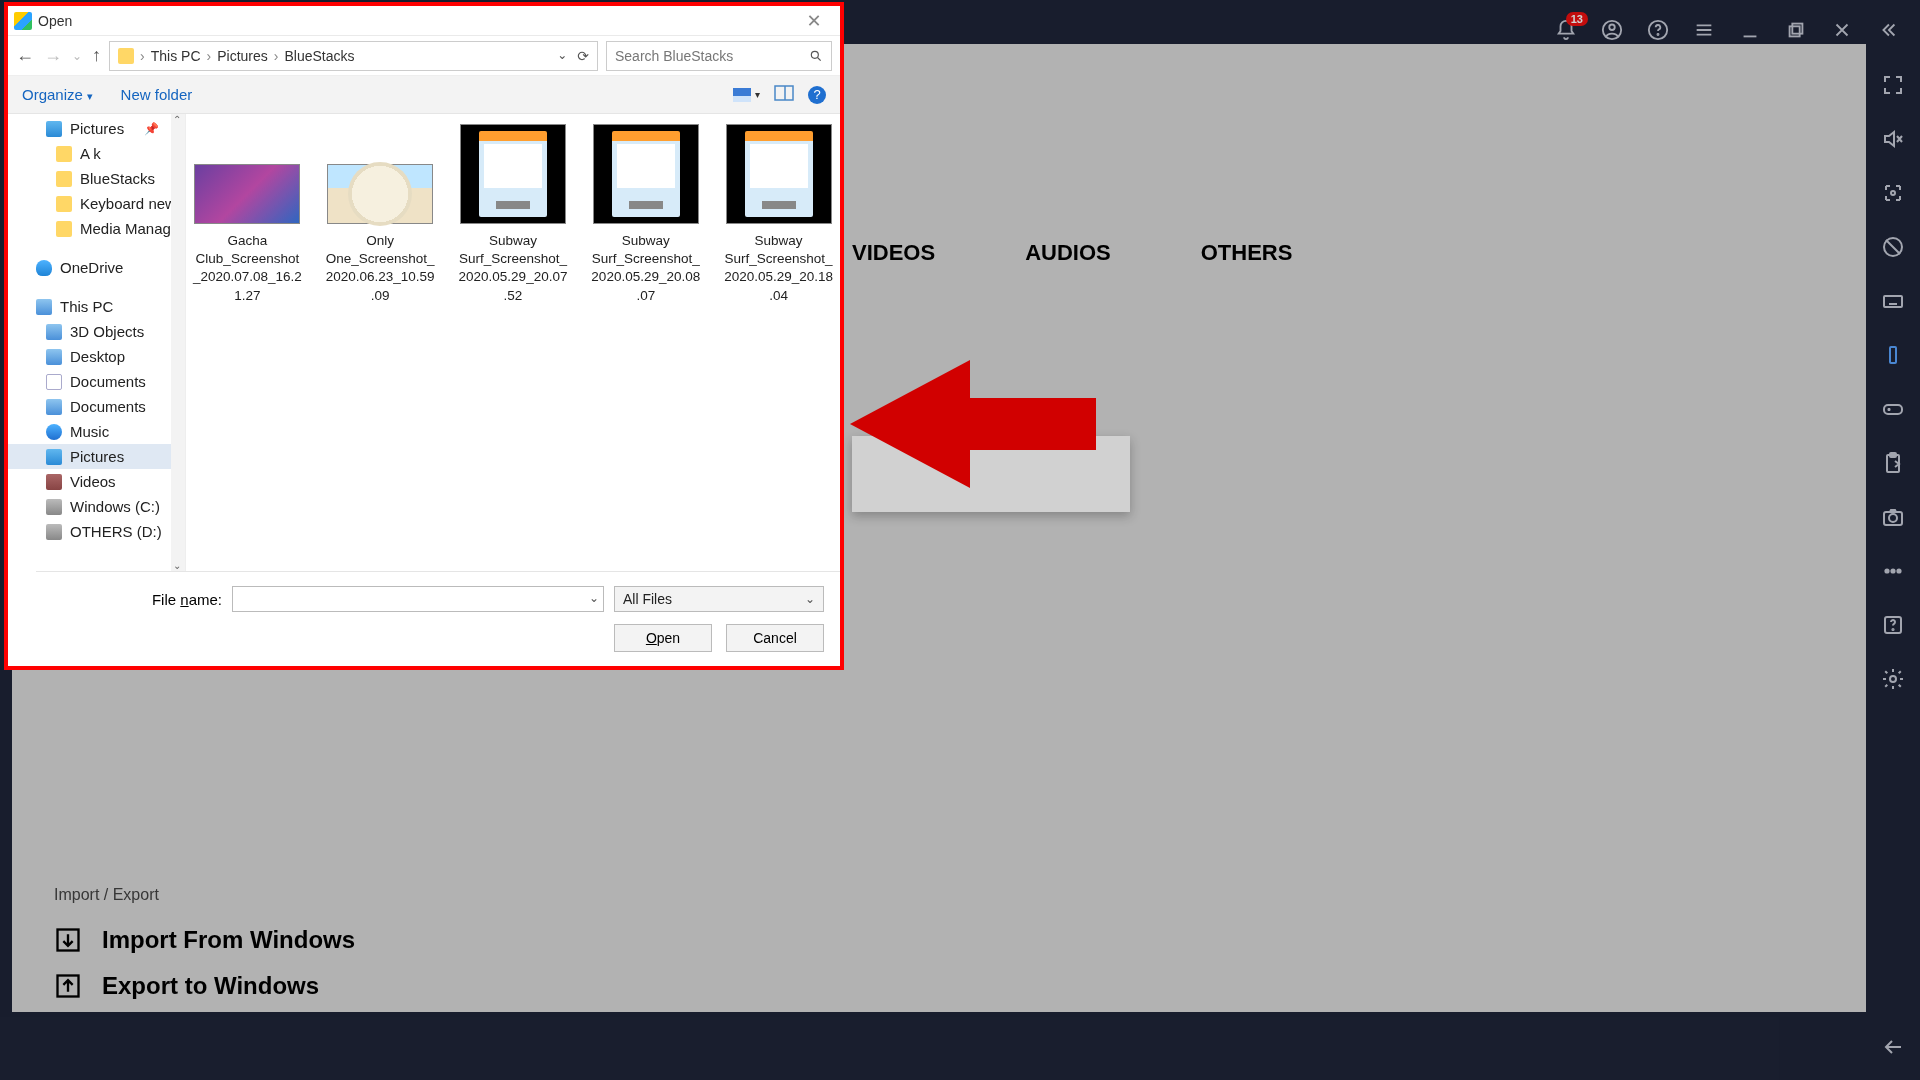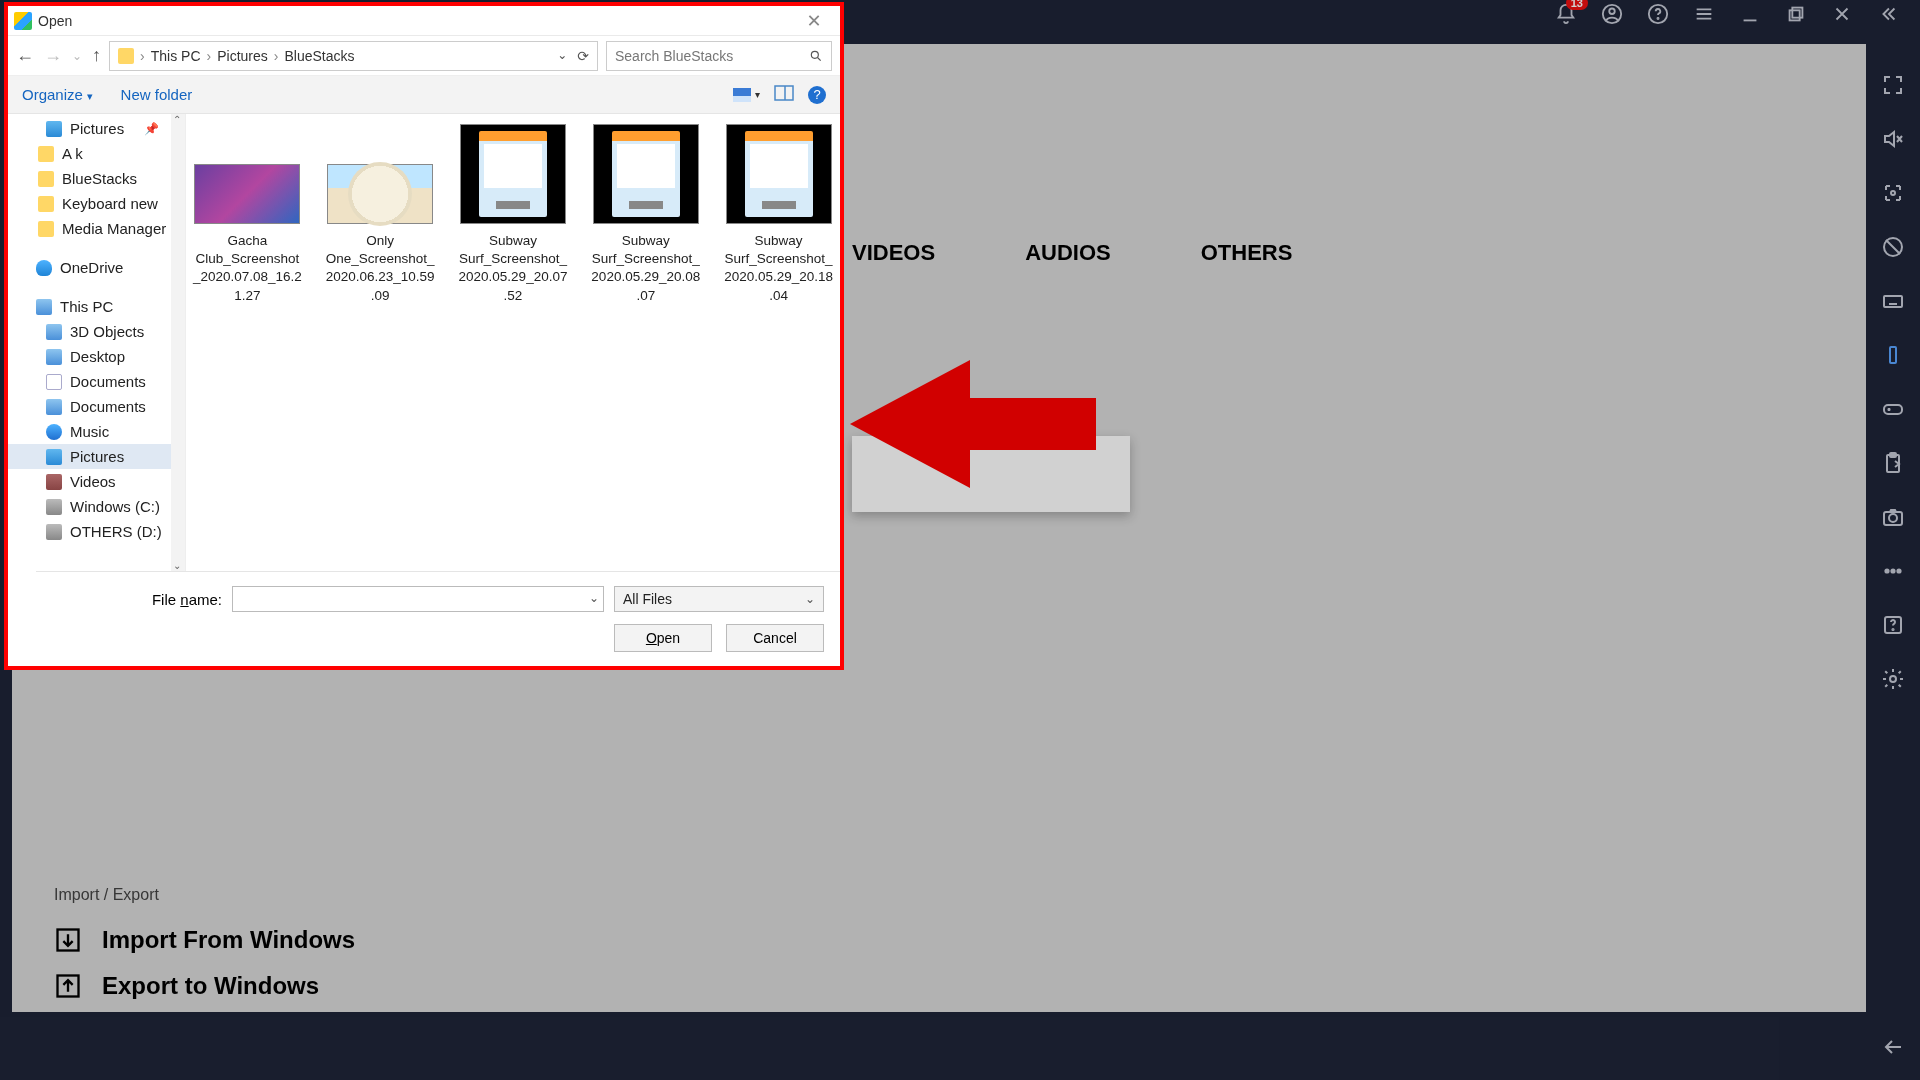--- a/index.html
+++ b/index.html
@@ -6,21 +6,21 @@
   html, body { width: 1920px; height: 1080px; overflow: hidden; background: #000; }
 
   
   .app {
     position: absolute; inset: 0; background: #1e2438;
   }
   .app::after{
     content:""; position:absolute; inset:0; background:rgba(0,0,0,.18); pointer-events:none;
   }
   .app-titlebar {
-    height: 44px; background: #1e2438; display:flex; align-items:flex-start;
+    height: 44px; background: #1e2438; display:flex; align-items:flex-end;
     justify-content:flex-end; gap:18px; padding:0 18px; color:#c6cad6;
   }
   .tb-icon { width:28px; height:28px; display:flex; align-items:center; justify-content:center; cursor:pointer; position:relative; }
   .tb-icon svg { width:22px; height:22px; stroke:#c6cad6; fill:none; stroke-width:2; }
   .bell-badge {
     position:absolute; top:-4px; right:-8px; background:#e11; color:#fff;
     font-size:11px; font-weight:700; border-radius:10px; padding:1px 5px;
   }
   .app-body {
     position:absolute; top:44px; bottom:68px; left:12px; right:54px; background:#d9d9d9;
@@ -97,21 +97,21 @@
 
   .dlg-body { flex:1; display:flex; min-height:0; }
   .nav-pane {
     width:178px; border-right:1px solid #eee; position:relative; font-size:15px; color:#222;
     padding-top:2px; overflow:hidden;
   }
   .nav-pane .scroll-stub { position:absolute; right:0; top:0; bottom:0; width:14px; background:#f3f3f3;}
   .nav-pane .scroll-stub::before { content:"⌃"; position:absolute; top:0; left:2px; font-size:10px; color:#666;}
   .nav-pane .scroll-stub::after  { content:"⌄"; position:absolute; bottom:0; left:2px; font-size:10px; color:#666;}
   .np-item { display:flex; align-items:center; gap:8px; padding:4px 10px 4px 38px; cursor:pointer; white-space:nowrap;}
-  .np-item.sub { padding-left:30px; }
+  .np-item.sub { padding-left:48px; }
   .np-item.root { padding-left:28px; }
   .np-item.selected { background:#dfe8f3; }
   .np-sep { height:14px; }
   .ic { width:16px; height:16px; border-radius:2px; flex-shrink:0; }
   .ic-folder { background:#ffd766; }
   .ic-pictures { background:linear-gradient(#60b7ef,#2a8ad6); }
   .ic-onedrive { background:linear-gradient(#4db2ff,#1f84d6); border-radius:50% 50% 40% 40%; }
   .ic-thispc { background:linear-gradient(#8ec5ef,#4a90d9); }
   .ic-drive { background:linear-gradient(#bbb,#888); }
   .ic-music { background:linear-gradient(#4db2ff,#1f6fd0); border-radius:50%;}

